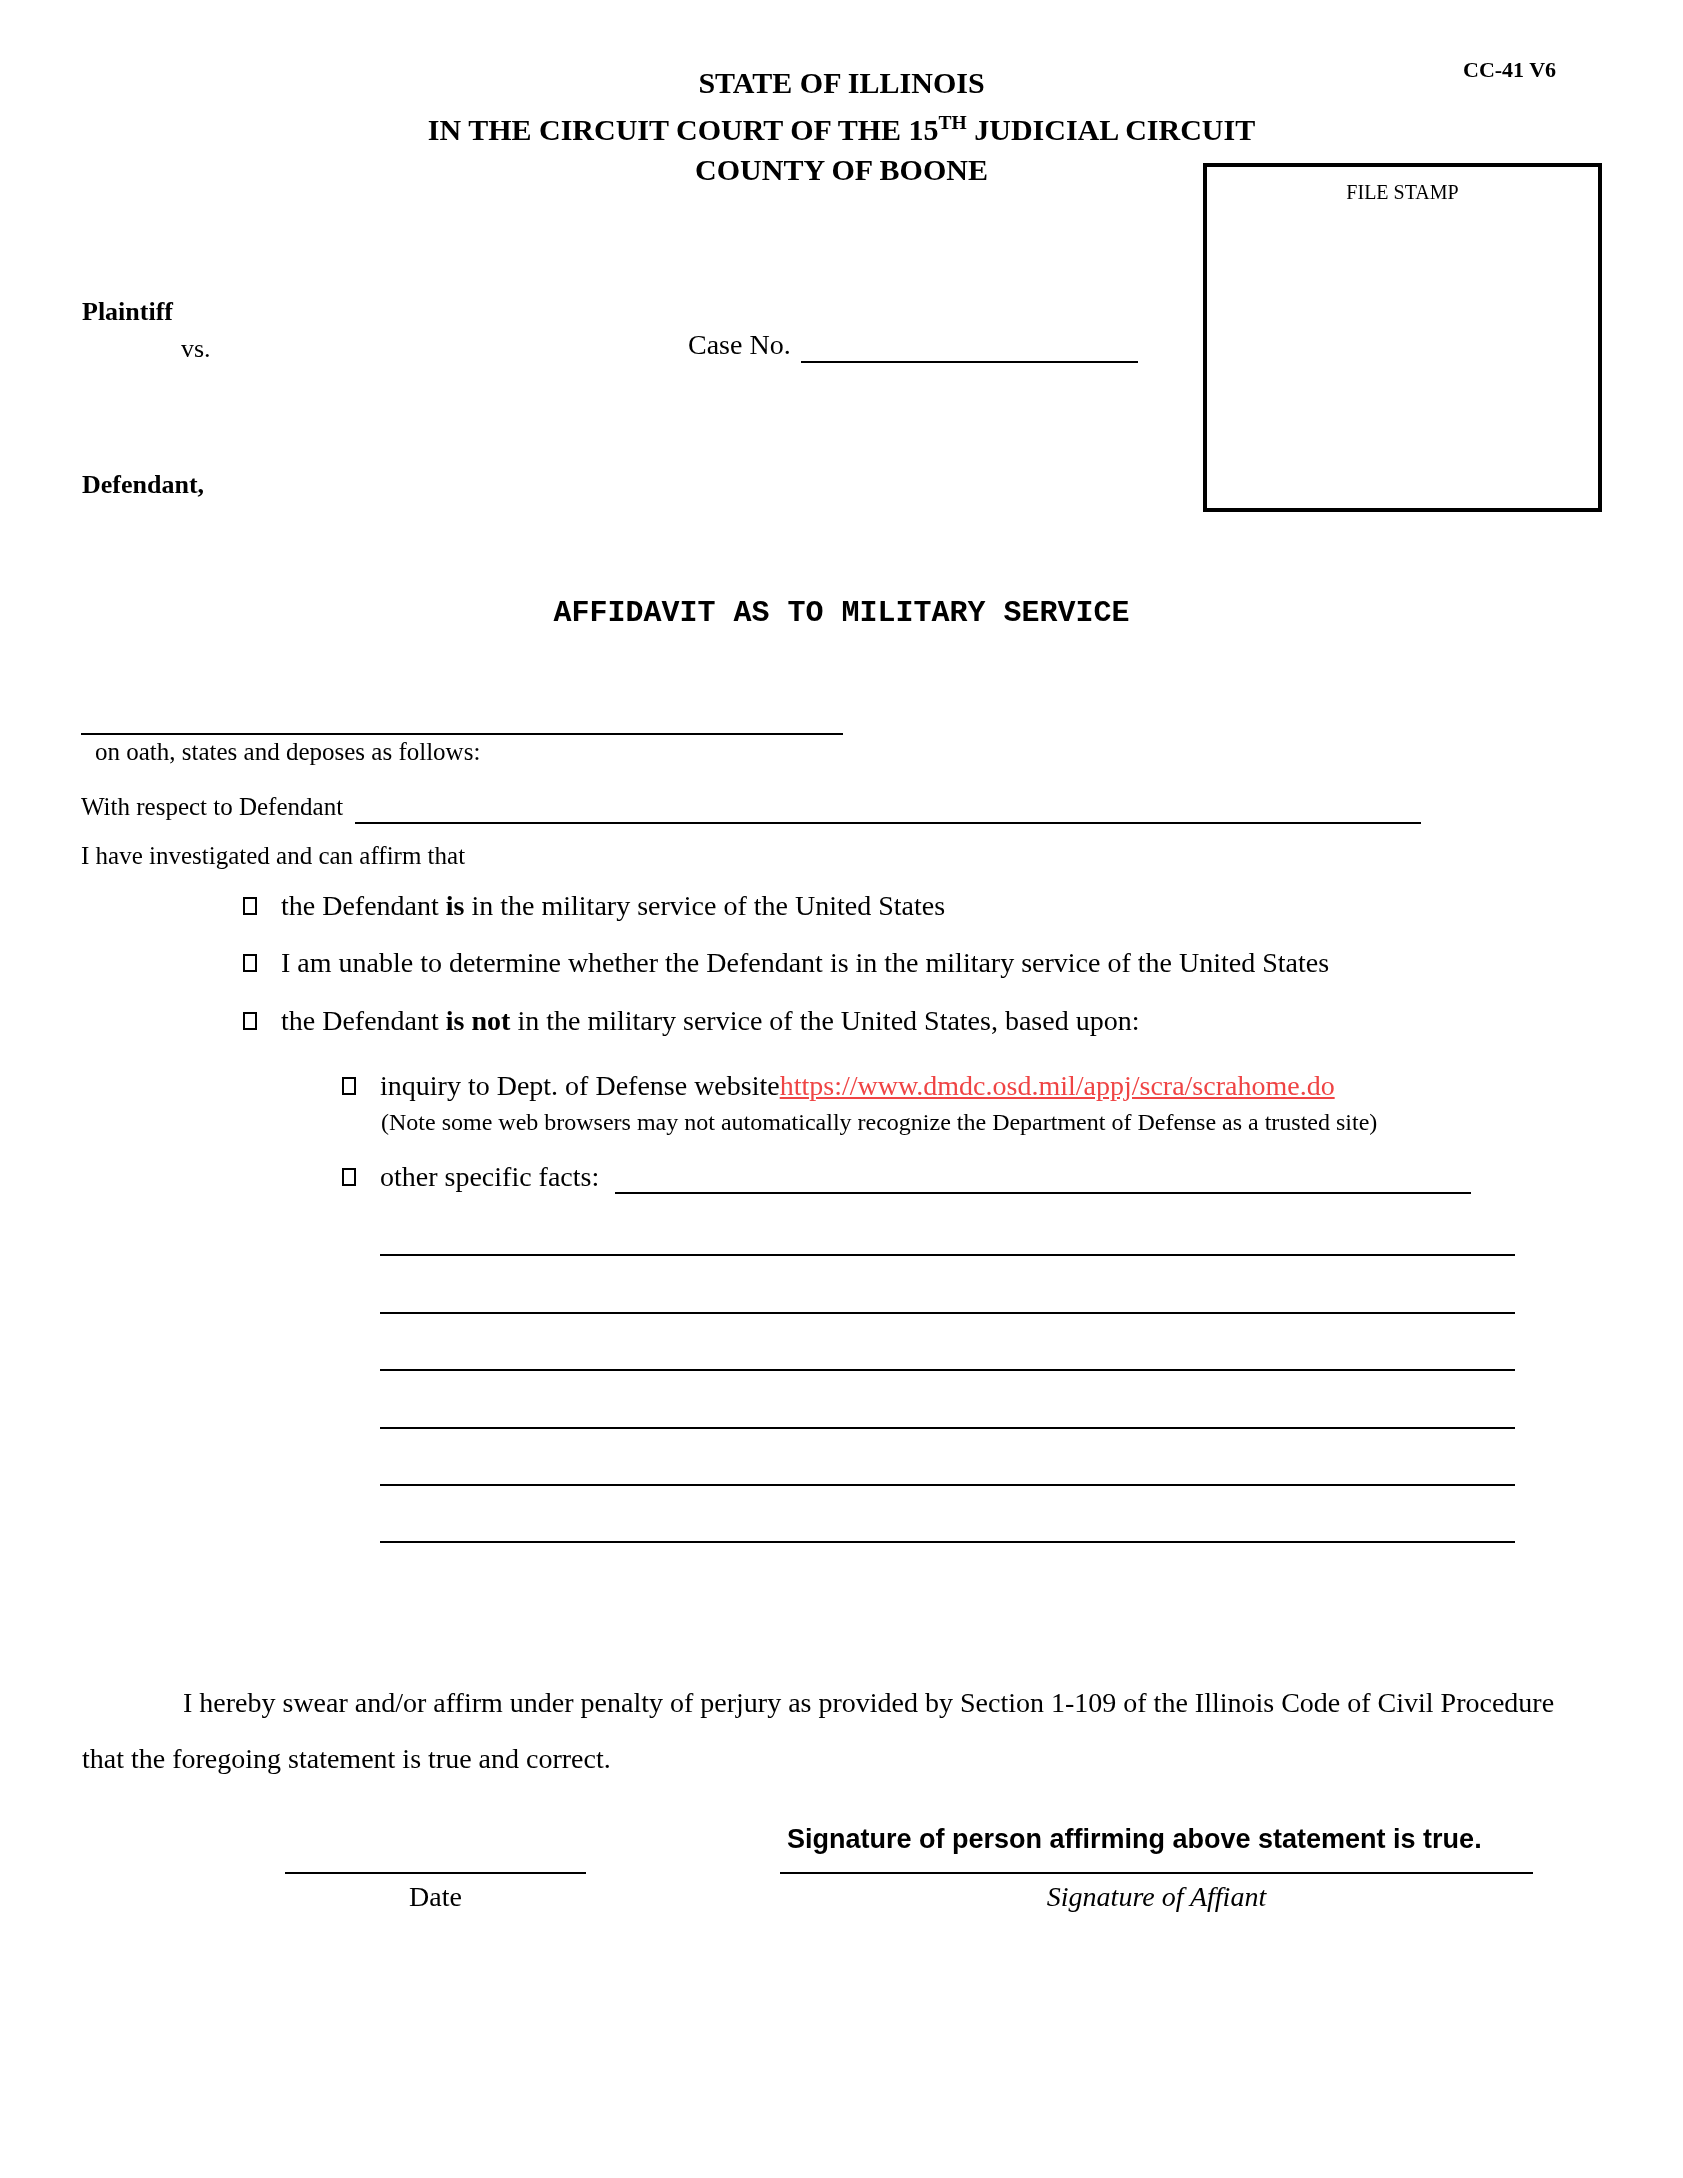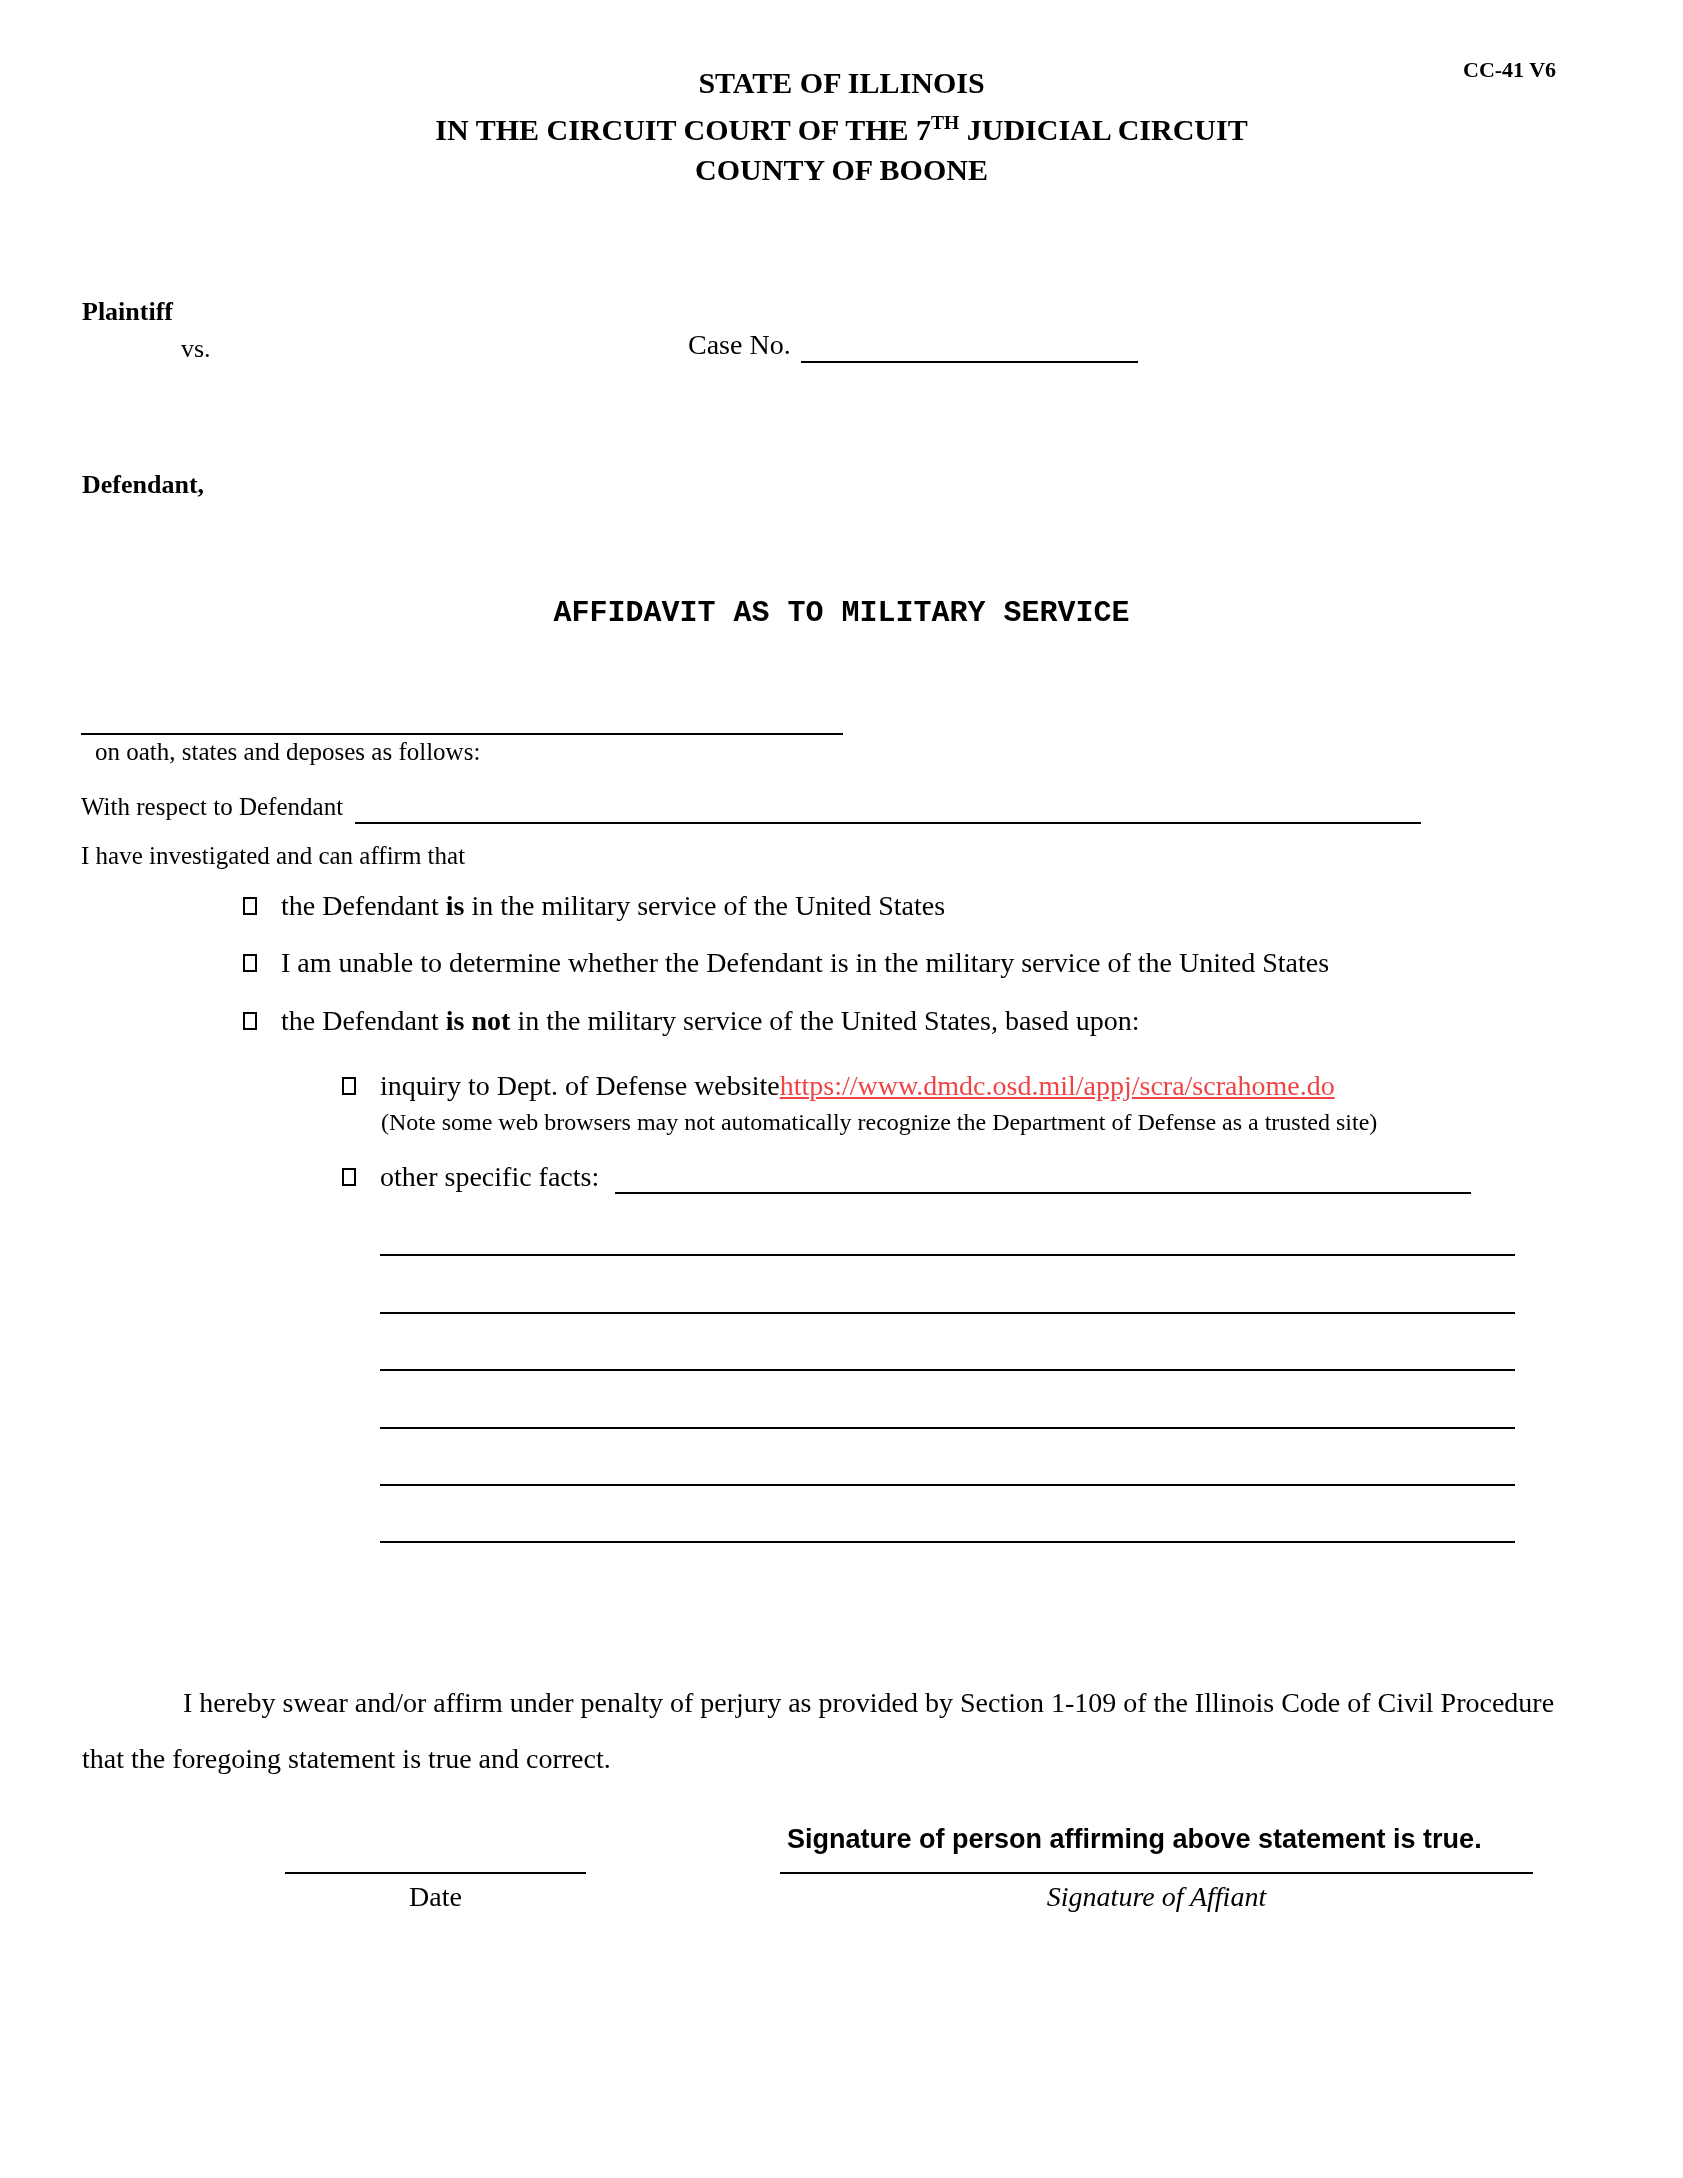--- a/index.html
+++ b/index.html
@@ -123,24 +123,27 @@
 </style>
 </head>
 <body>
 
 <div class="page">
 
   <div class="form-number">CC-41 V6</div>
 
   <div class="header">
     <div>STATE OF ILLINOIS</div>
-    <div><span>IN THE CIRCUIT COURT OF THE 7</span><sup>TH</sup><span> JUDICIAL CIRCUIT</span></div>
+    <div><span>IN THE CIRCUIT COURT OF THE 15</span><sup>TH</sup><span> JUDICIAL CIRCUIT</span></div>
     <div>COUNTY OF BOONE</div>
   </div>
 
+  <div class="file-stamp-box">
+    <div class="file-stamp-label">FILE STAMP</div>
+  </div>
 
   <div class="plaintiff">Plaintiff</div>
   <div class="vs">vs.</div>
 
   <div class="case-row">
     <span>Case No.</span>
     <span class="fill-line case-line"></span>
   </div>
 
   <div class="defendant">Defendant,</div>

